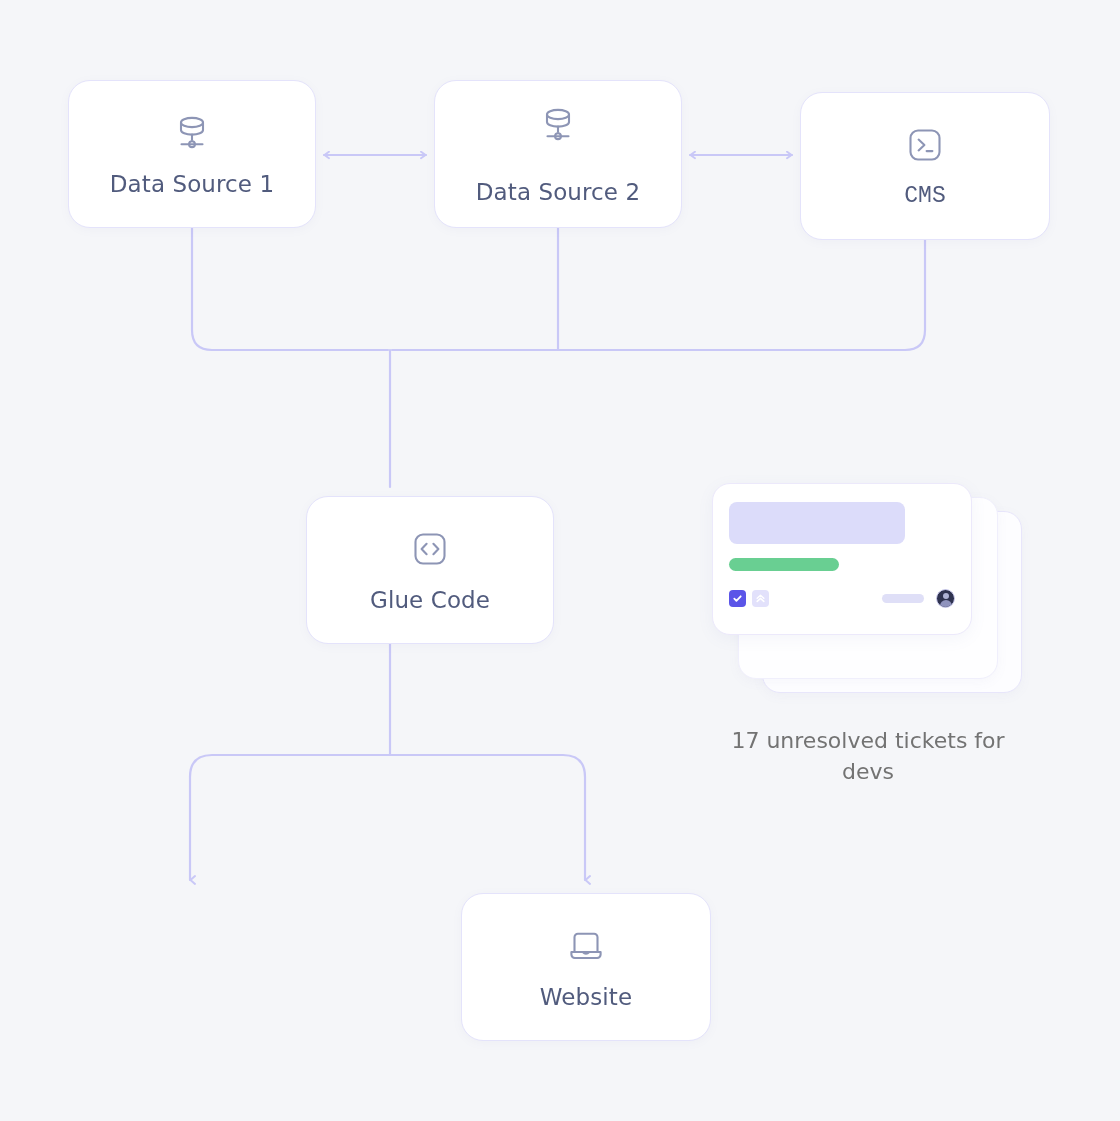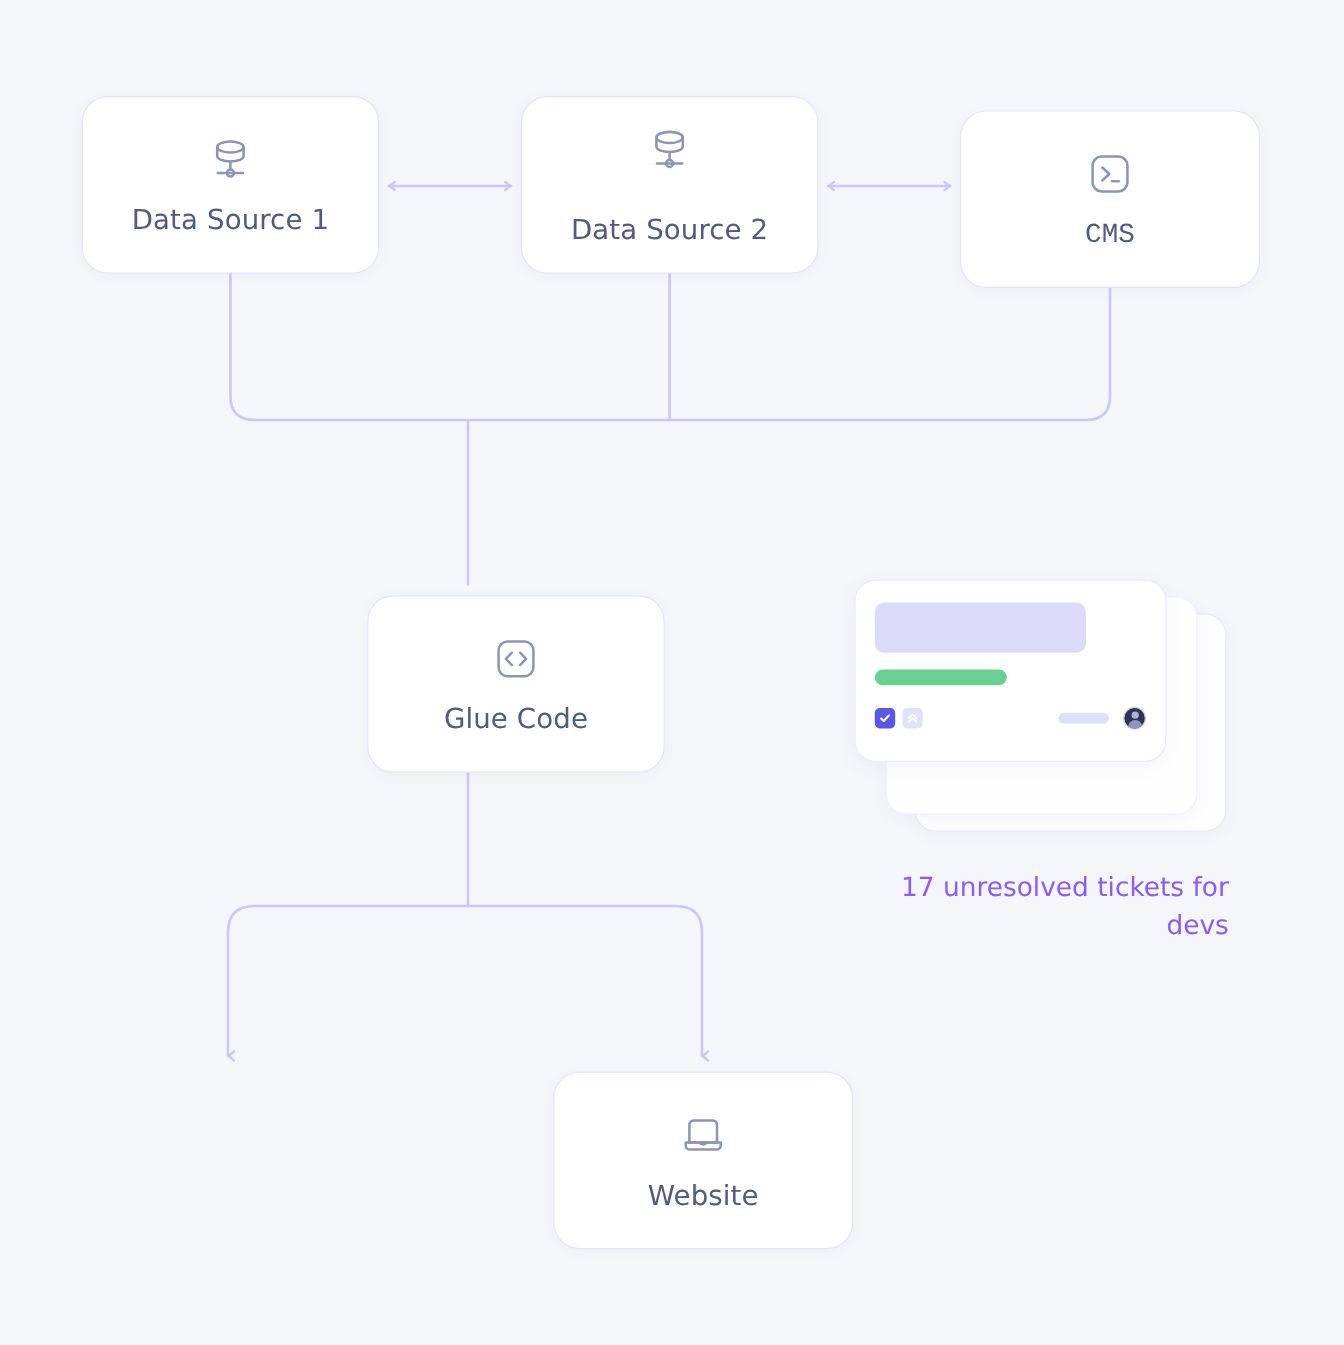--- a/index.html
+++ b/index.html
@@ -164,22 +164,22 @@
     width: 12px; height: 8px;
     border-radius: 6px 6px 0 0;
     background: #8f93bd;
   }
 
   #ticket-caption {
     position: absolute;
     left: 712px;
     top: 725px;
     width: 312px;
-    text-align: right;
-    color: #8b5cf6;
+    text-align: center;
+    color: #737373;
     font-size: 22px;
     line-height: 31px;
   }
 </style>
 </head>
 <body>
 
 <div id="canvas">
 
   <svg id="wires" viewBox="0 0 1120 1121" xmlns="http://www.w3.org/2000/svg">

